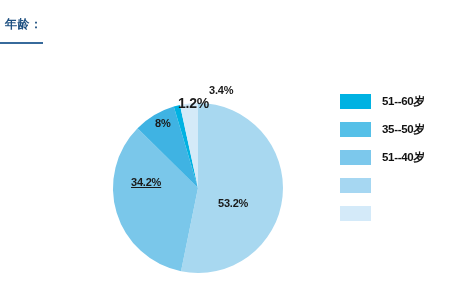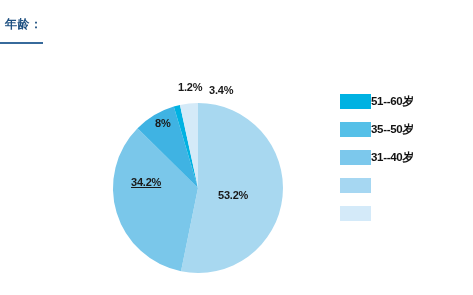--- a/index.html
+++ b/index.html
@@ -69,35 +69,35 @@
   .slice-label {
     position: absolute;
     font-size: 11px;
     font-weight: 700;
     color: #1a1a1a;
     white-space: nowrap;
     letter-spacing: -0.2px;
   }
   #label-0 { 
     left: 218px;
-    top: 146px;
+    top: 154px;
   }
   #label-1 { 
     left: 131px;
     top: 133px;
     text-decoration: underline;
   }
   #label-2 { 
     left: 155px;
     top: 74px;
   }
   #label-3 { 
     left: 178px;
-    top: 38px;
-    font-size: 11px;
+    top: 52px;
+    font-size: 14px;
   }
   #label-4 { 
     left: 209px;
     top: 41px;
   }
 
   
   #legend {
     position: absolute;
     left: 340px;
@@ -109,20 +109,21 @@
     align-items: center;
     height: 17px;
     margin-bottom: 11px;
   }
   .legend-swatch {
     width: 31px;
     height: 15px;
     flex: 0 0 auto;
   }
   .legend-label {
+    margin-left: 11px;
     font-size: 11.5px;
     font-weight: 700;
     color: #111111;
     white-space: nowrap;
     letter-spacing: -0.3px;
   }
 </style>
 </head>
 <body>
 
@@ -155,21 +156,21 @@
       <div class="legend-row">
         <span class="legend-swatch" style="background: rgb(0, 178, 226);"></span>
         <span class="legend-label">51--60岁</span>
       </div>
       <div class="legend-row">
         <span class="legend-swatch" style="background: rgb(85, 192, 232);"></span>
         <span class="legend-label">35--50岁</span>
       </div>
       <div class="legend-row">
         <span class="legend-swatch" style="background: rgb(124, 200, 236);"></span>
-        <span class="legend-label">31--40岁</span>
+        <span class="legend-label">51--40岁</span>
       </div>
       <div class="legend-row">
         <span class="legend-swatch" style="background: rgb(166, 215, 242);"></span>
       </div>
       <div class="legend-row">
         <span class="legend-swatch" style="background: rgb(212, 234, 249);"></span>
       </div>
     </div>
 </div>
 

